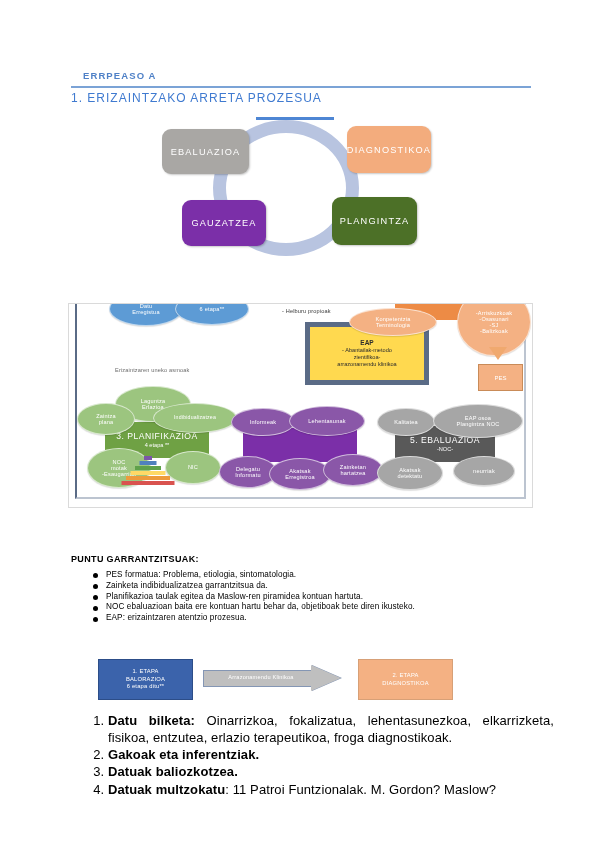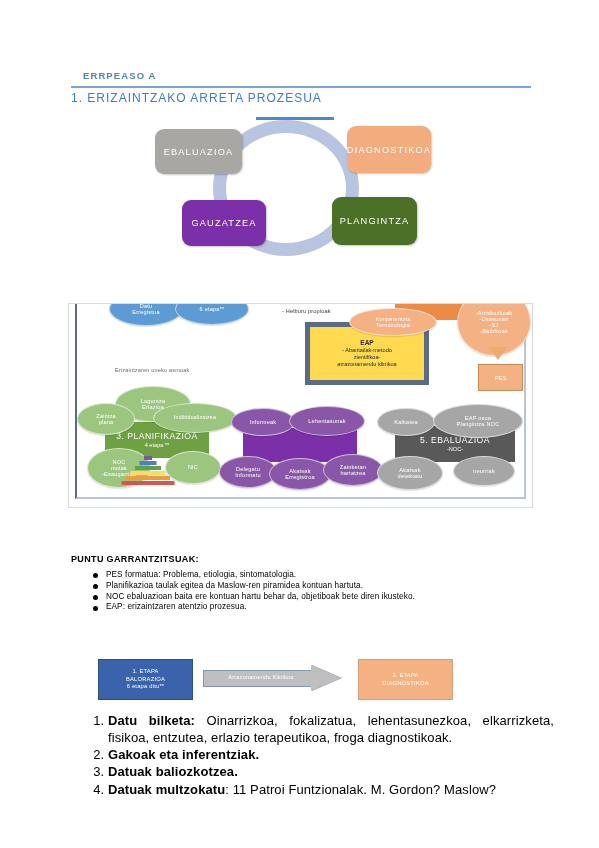--- a/index.html
+++ b/index.html
@@ -37,21 +37,21 @@
     position:absolute;left:78px;top:2px;width:146px;height:136px;
     border:13px solid #b8c4e0;border-radius:50%;
     box-sizing:border-box;
   }
   .cyc-box{
     position:absolute;border-radius:9px;
     display:flex;align-items:center;justify-content:center;
     color:#ffffff;font-size:9.2px;letter-spacing:1.2px;
     box-shadow:1px 1px 2px rgba(0,0,0,.22);
   }
-  .cyc-eval{left:20px;top:11px;width:87px;height:45px;background:#a9a7a4;}
+  .cyc-eval{left:27px;top:11px;width:87px;height:45px;background:#a9a7a4;}
   .cyc-diag{left:212px;top:8px;width:84px;height:47px;background:#f3ac7d;}
   .cyc-gauz{left:47px;top:82px;width:84px;height:46px;background:#7b2fa8;}
   .cyc-plan{left:197px;top:79px;width:85px;height:48px;background:#4c7027;}
 
   
   .map{
     position:absolute;left:68px;top:303px;width:463px;height:203px;
     background:#ffffff;border:1px solid #dadada;overflow:hidden;
   }
   .map-inner{
@@ -269,21 +269,21 @@
       </div>
       <div class="ell e-purple" style="left:192px;top:154px;width:60px;height:30px;">
         <span>Akatsak</span>
         <span>Erregistroa</span>
       </div>
       <div class="ell e-purple" style="left:246px;top:150px;width:58px;height:30px;">
         <span>Zainketan</span>
         <span>hartatzea</span>
       </div>
 
-      <div class="rect r-gray" style="left:318px;top:122px;width:120px;height:36px;">
+      <div class="rect r-gray" style="left:318px;top:122px;width:100px;height:36px;">
         <span class="lbl-main">5. EBALUAZIOA</span>
         <span class="lbl-sub">-NOC-</span>
       </div>
       <div class="ell e-gray" style="left:300px;top:104px;width:56px;height:26px;">
         <span>Kalitatea</span>
       </div>
       <div class="ell e-gray" style="left:356px;top:100px;width:88px;height:32px;">
         <span>EAP osoa</span>
         <span>Plangintza NOC</span>
       </div>
@@ -294,20 +294,21 @@
       <div class="ell e-gray" style="left:376px;top:152px;width:60px;height:28px;">
         <span>neurriak</span>
       </div>
 
     </div>
   </div>
 
   <div class="puntu">PUNTU GARRANTZITSUAK:</div>
   <ul class="bul">
     <li>PES formatua: Problema, etiologia, sintomatologia.</li>
+    <li>Zainketa indibidualizatzea garrantzitsua da.</li>
     <li>Planifikazioa taulak egitea da Maslow-ren piramidea kontuan hartuta.</li>
     <li class="just">NOC ebaluazioan baita ere kontuan hartu behar da, objetiboak bete diren ikusteko.</li>
     <li>EAP: erizaintzaren atentzio prozesua.</li>
   </ul>
 
   <div class="flow">
     <div class="flow-box flow-blue">
       <span>1.  ETAPA</span>
       <span>BALORAZIOA</span>
       <span>6 etapa ditu**</span>

